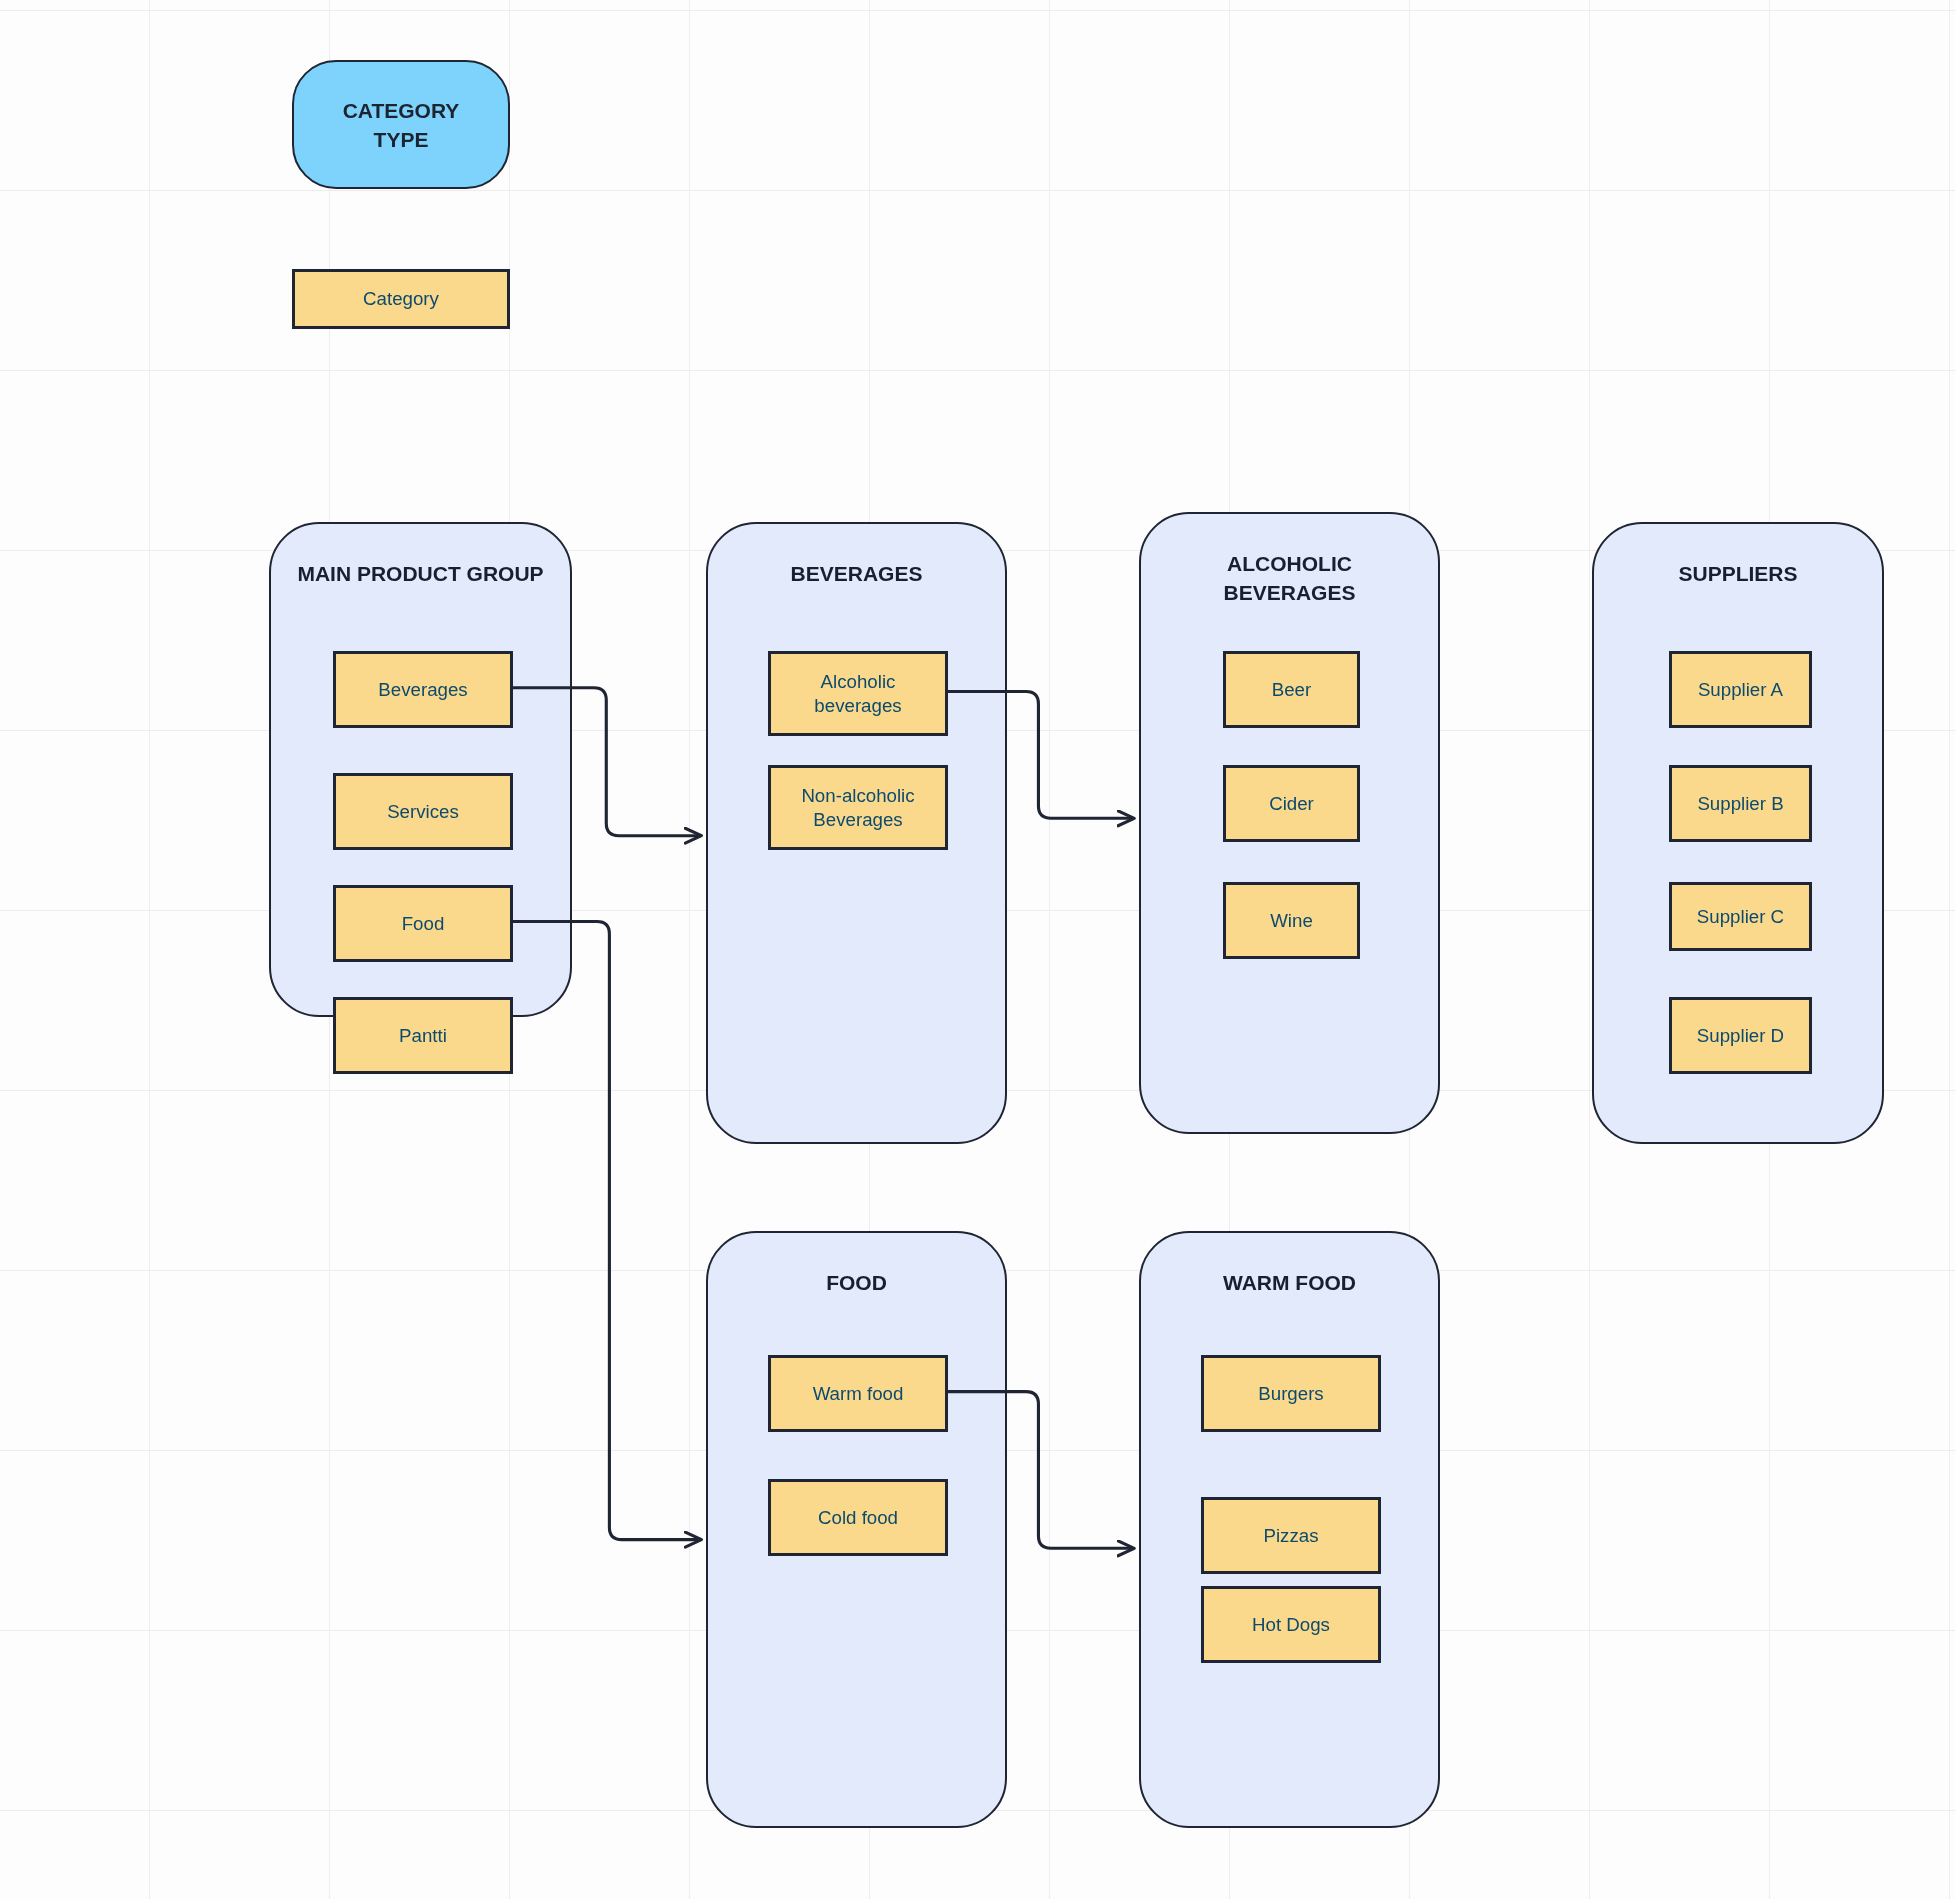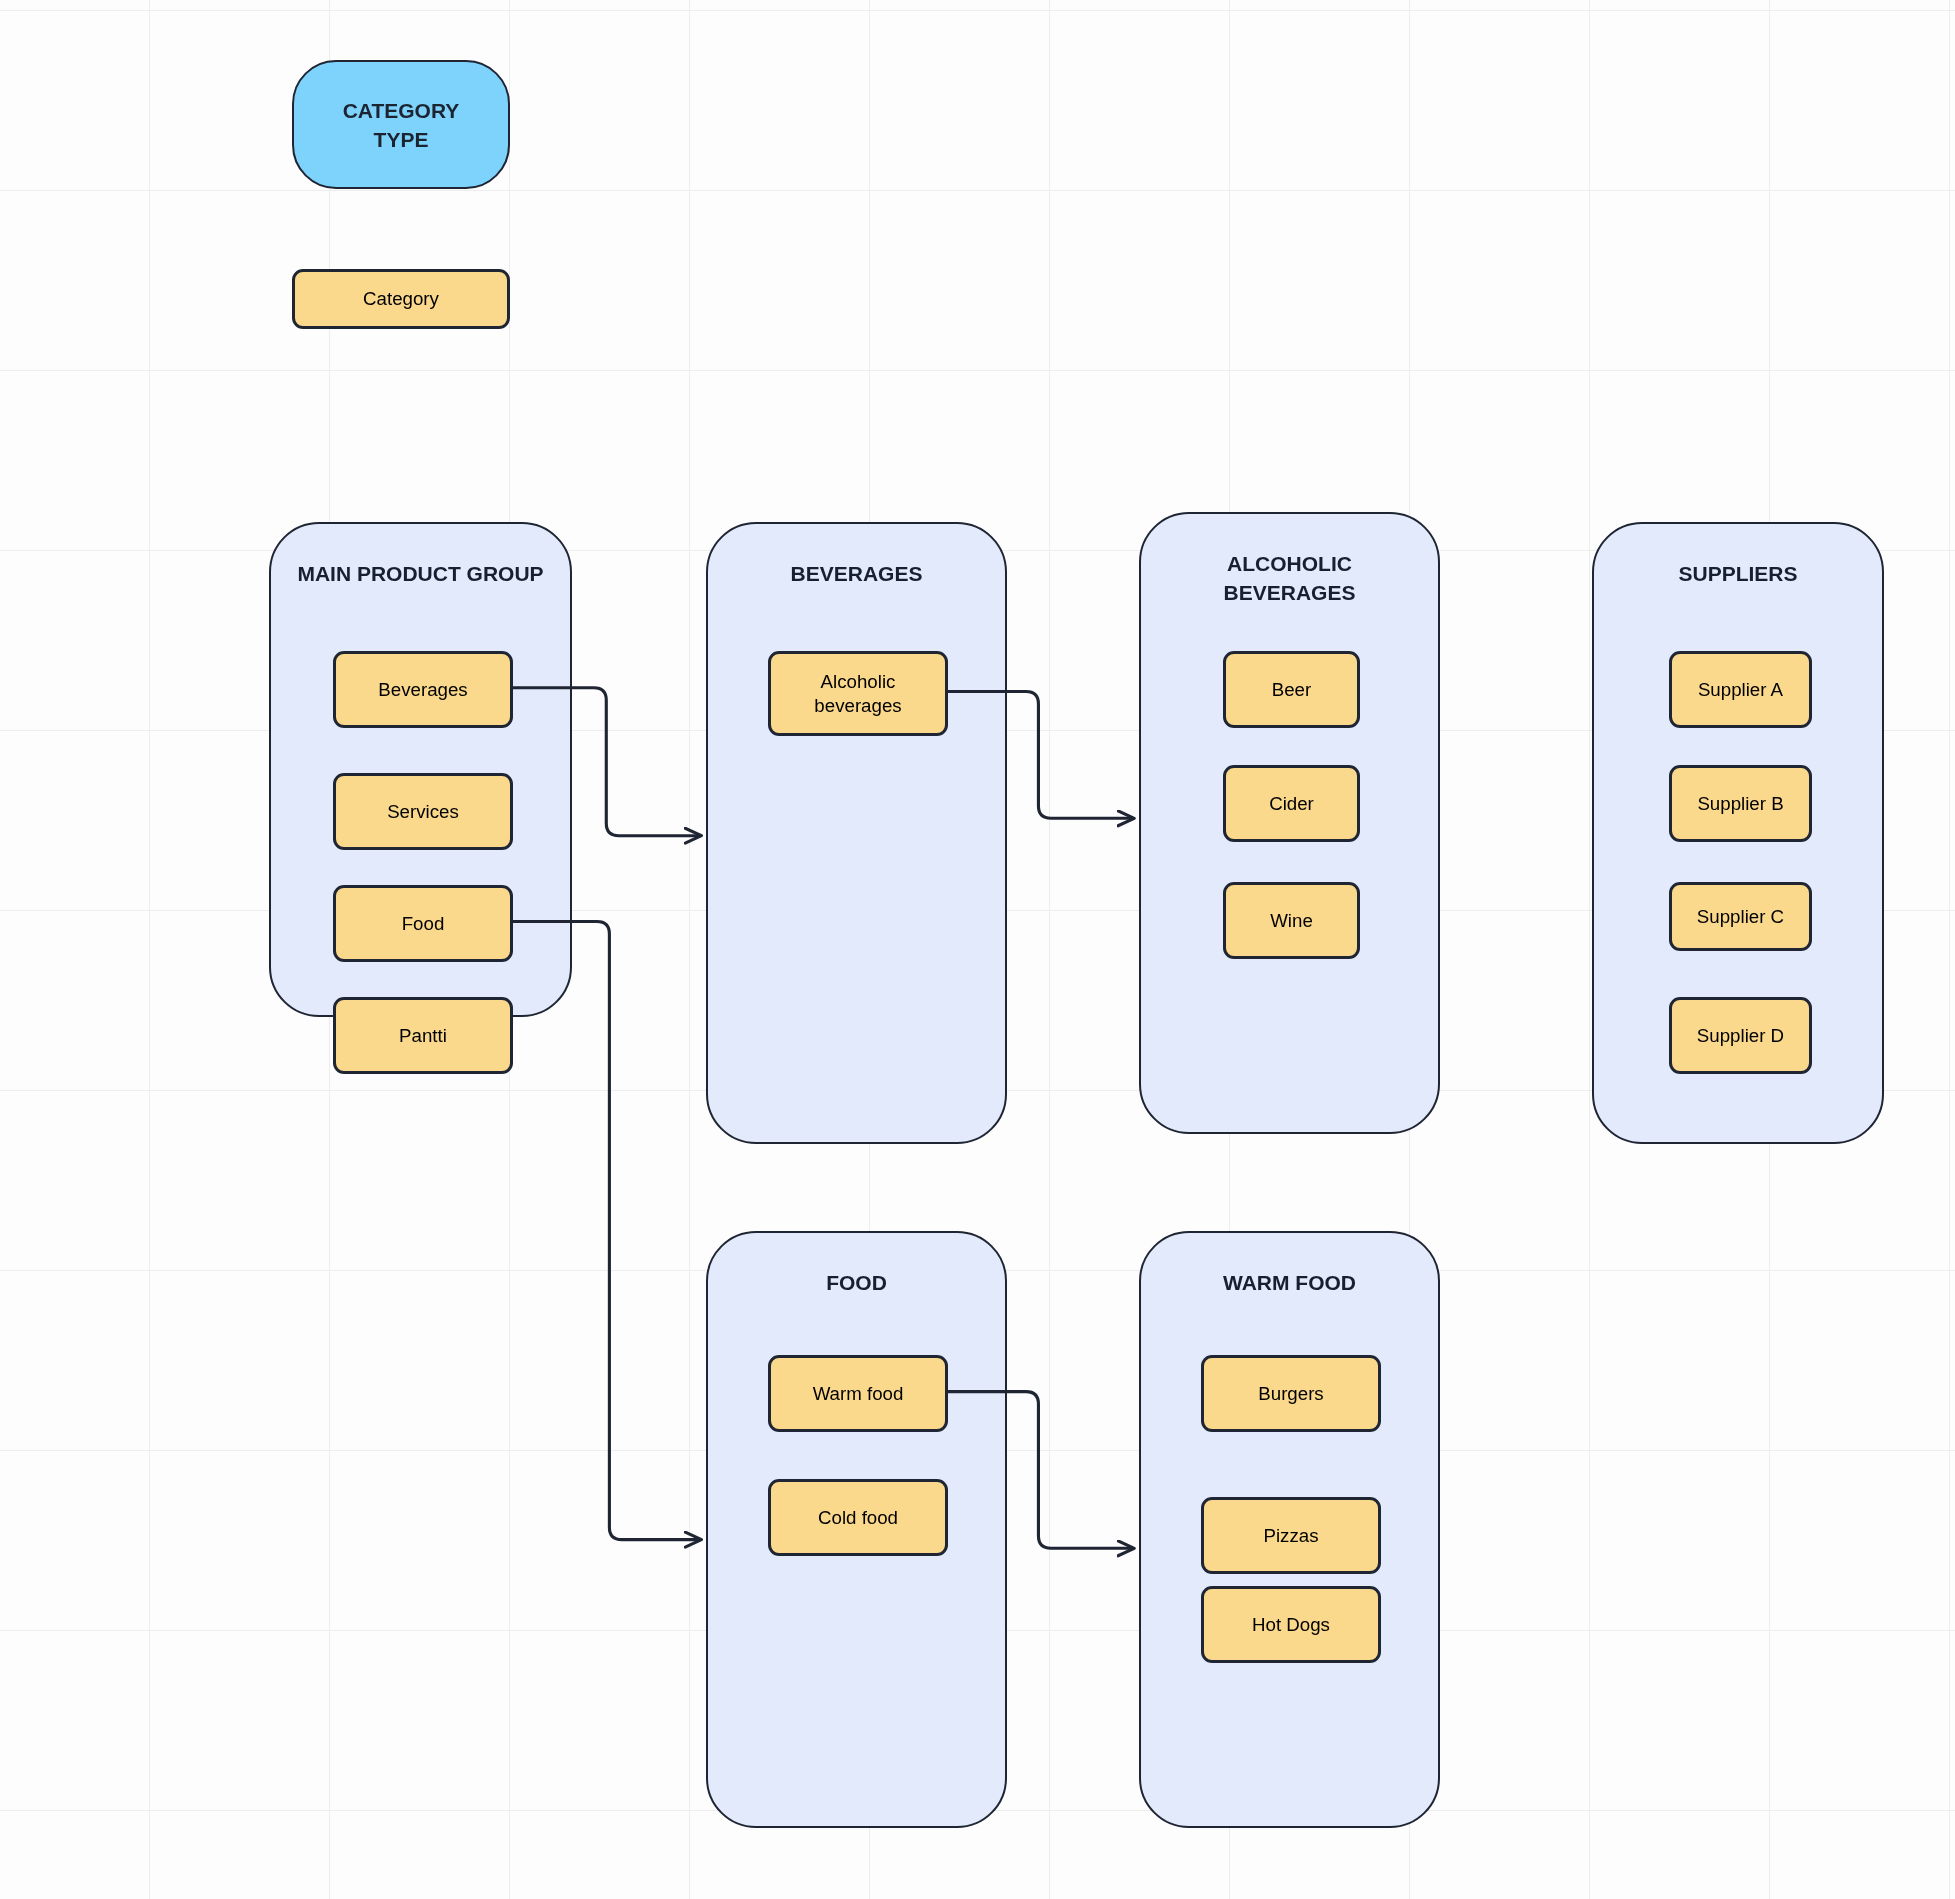--- a/index.html
+++ b/index.html
@@ -29,27 +29,27 @@
     text-align:center;
     font-weight:bold;
     font-size:21px;
     line-height:29px;
     color:#17202e;
   }
   .node{
     position:absolute;
     background:#fbd98c;
     border:3.1px solid #1f2533;
-    border-radius:11px;
+    border-radius:0;
     box-sizing:border-box;
     display:flex;align-items:center;justify-content:center;
     text-align:center;
     font-size:18.7px;
     line-height:23.6px;
-    color:#000000;
+    color:#0c4a6e;
     padding:0 8.7px;
   }
   .legend-type{
     position:absolute;
     left:292px;top:60px;width:218px;height:129px;
     background:#7dd3fc;
     border:2.5px solid #1f2533;
     border-radius:44px;
     box-sizing:border-box;
     display:flex;align-items:center;justify-content:center;
@@ -90,20 +90,23 @@
   </div>
   <div class="node" style="left:62px;top:473px;width:180px;height:77px;">
     <span>Pantti</span>
   </div>
 </div>
 
 <div class="container" style="left:706px;top:522px;width:301px;height:622px;">
   <div class="container-title">BEVERAGES</div>
   <div class="node" style="left:60px;top:127px;width:180px;height:85px;">
     <span>Alcoholic beverages</span>
+  </div>
+  <div class="node" style="left:60px;top:241px;width:180px;height:85px;">
+    <span>Non-alcoholic Beverages</span>
   </div>
 </div>
 
 <div class="container" style="left:1139px;top:512px;width:301px;height:622px;">
   <div class="container-title">ALCOHOLIC BEVERAGES</div>
   <div class="node" style="left:82px;top:137px;width:137px;height:77px;">
     <span>Beer</span>
   </div>
   <div class="node" style="left:82px;top:251px;width:137px;height:77px;">
     <span>Cider</span>

